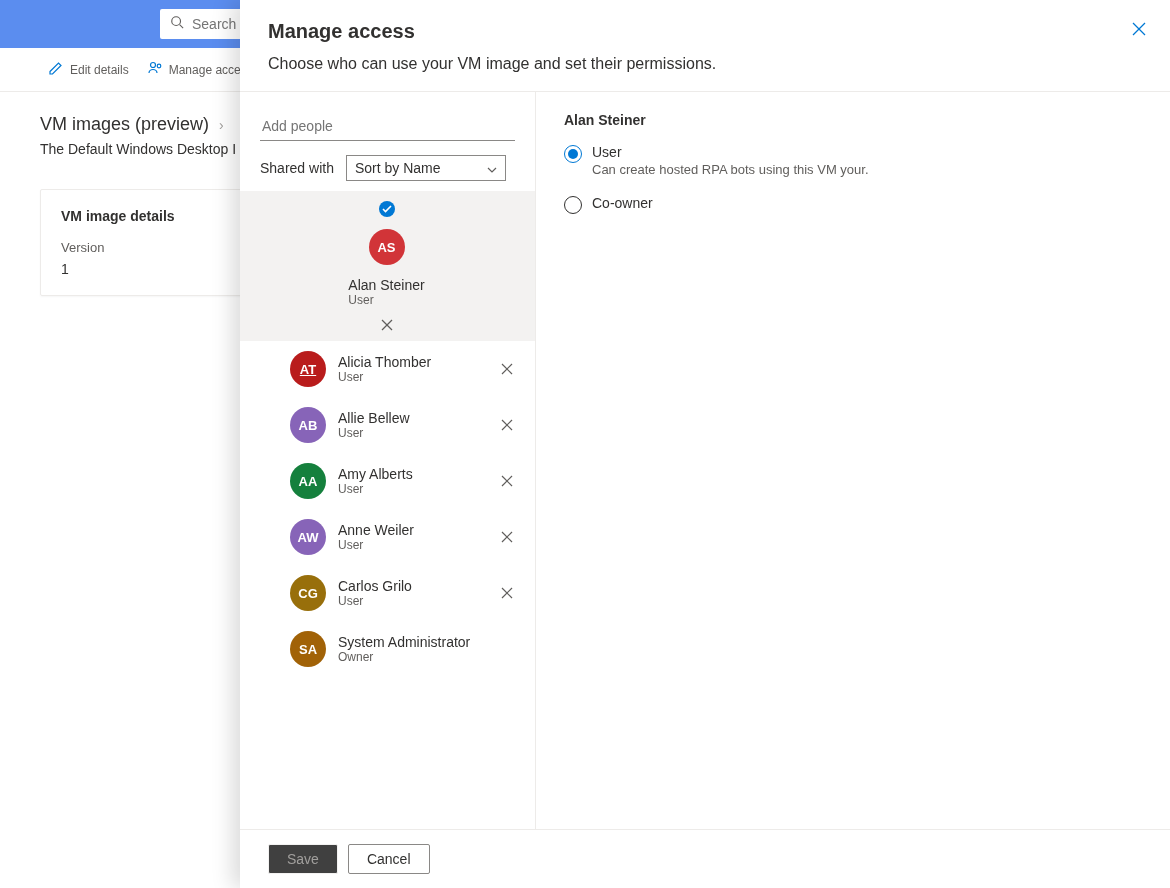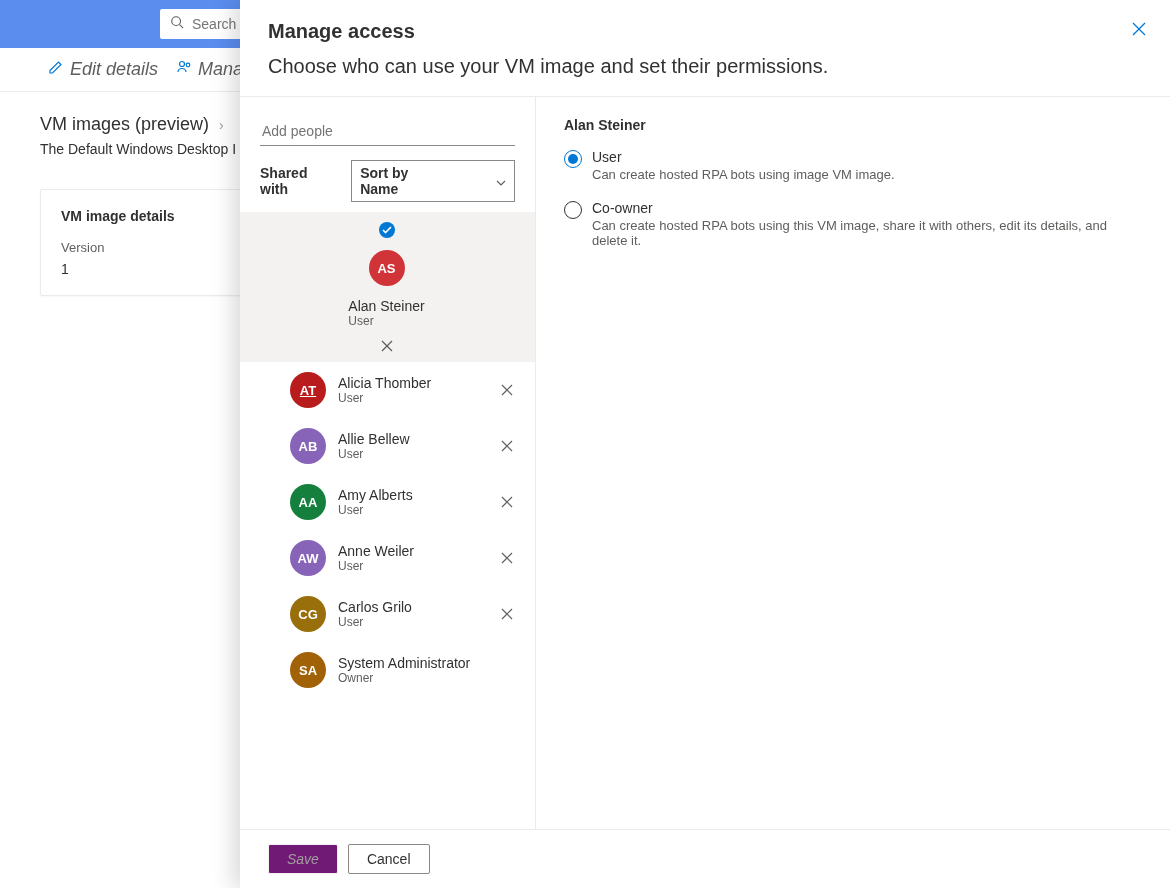--- a/index.html
+++ b/index.html
@@ -6,43 +6,43 @@
 body { width: 1170px; height: 888px; overflow: hidden; background: #fff; position: relative; color: #323130; }
 
 
 .topbar { height: 48px; background: #5b8def; display: flex; align-items: center; padding: 0 160px 0 160px; }
 .searchbox { background: #fff; border-radius: 2px; padding: 6px 10px; display: flex; align-items: center; gap: 8px; width: 260px; }
 .searchbox input { border: none; outline: none; width: 100%; font-size: 14px; }
 .search-icon { color: #605e5c; }
 
 
 .toolbar { height: 44px; display: flex; align-items: center; padding: 0 48px; gap: 18px; background: #fff; border-bottom: 1px solid #edebe9; }
-.toolbar-item { display: flex; align-items: center; gap: 6px; color: #605e5c; font-size: 18px; cursor: pointer; font-style: italic; }
+.toolbar-item { display: flex; align-items: center; gap: 6px; color: #605e5c; font-size: 12px; cursor: pointer; }
 .toolbar-item svg { width: 16px; height: 16px; }
 
 
 .page { padding: 22px 40px; }
 .breadcrumb { display: flex; align-items: center; gap: 10px; font-size: 18px; color: #323130; margin-bottom: 6px; }
 .crumb-chevron { color: #a19f9d; font-size: 14px; }
 .page-subtitle { font-size: 14px; color: #323130; margin-bottom: 32px; }
 .card { border: 1px solid #edebe9; border-radius: 2px; padding: 18px 20px; width: 560px; box-shadow: 0 1px 2px rgba(0,0,0,0.04); }
 .card-title { font-weight: 600; font-size: 14px; margin-bottom: 16px; }
 .card-label { font-size: 13px; color: #605e5c; margin-bottom: 6px; }
 .card-value { font-size: 14px; }
 
 
 .panel { position: absolute; top: 0; right: 0; width: 930px; height: 100%; background: #fff; box-shadow: -8px 0 20px rgba(0,0,0,0.14); display: flex; flex-direction: column; }
 .panel-header { padding: 20px 28px 12px; }
 .panel-title { font-size: 20px; font-weight: 600; }
 .panel-close { position: absolute; top: 22px; right: 24px; cursor: pointer; color: #0078d4; }
-.panel-desc { padding: 0 28px 18px; font-size: 20px; color: #323130; }
+.panel-desc { padding: 0 28px 18px; font-size: 16px; color: #323130; }
 .panel-body { flex: 1; display: flex; border-top: 1px solid #edebe9; overflow: hidden; }
 .left-col { width: 296px; border-right: 1px solid #edebe9; display: flex; flex-direction: column; padding-top: 14px; }
 .add-people { margin: 6px 20px 14px; border: none; border-bottom: 1px solid #8a8886; padding: 6px 2px; font-size: 14px; outline: none; width: calc(100% - 40px); }
-.sort-row { display: flex; align-items: center; gap: 12px; padding: 0 20px 10px; font-size: 14px; font-weight: bold; }
+.sort-row { display: flex; align-items: center; gap: 12px; padding: 0 20px 10px; font-size: 14px; }
 .sort-select { border: 1px solid #8a8886; padding: 4px 8px; font-size: 14px; display: flex; align-items: center; gap: 46px; cursor: pointer; min-width: 150px; justify-content: space-between; }
 
 .people-list { flex: 1; overflow-y: auto; }
 .person { display: flex; align-items: center; padding: 10px 18px 10px 16px; gap: 12px; cursor: pointer; }
 .person.selected { background: #f3f2f1; flex-direction: column; }
 .person .check { width: 22px; display: flex; justify-content: center; }
 .check-badge { width: 16px; height: 16px; border-radius: 50%; background: #0078d4; display: flex; align-items: center; justify-content: center; }
 .persona { width: 36px; height: 36px; border-radius: 50%; display: flex; align-items: center; justify-content: center; color: #fff; font-weight: 600; font-size: 13px; flex-shrink: 0; }
 .person-text { flex: 1; }
 .person-name { font-size: 14px; }
@@ -53,21 +53,21 @@
 .rc-heading { font-weight: 600; font-size: 14px; margin-bottom: 16px; }
 .radio-row { display: flex; gap: 10px; margin-bottom: 18px; align-items: flex-start; }
 .radio-circle { width: 18px; height: 18px; border: 1px solid #323130; border-radius: 50%; flex-shrink: 0; margin-top: 1px; position: relative; cursor: pointer; }
 .radio-circle.checked { border-color: #0078d4; }
 .radio-circle.checked::after { content: ""; position: absolute; inset: 3px; background: #0078d4; border-radius: 50%; }
 .radio-label { font-size: 14px; }
 .radio-desc { font-size: 13px; color: #605e5c; margin-top: 2px; }
 
 .panel-footer { border-top: 1px solid #edebe9; padding: 14px 28px; display: flex; gap: 10px; }
 .btn { padding: 6px 18px; font-size: 14px; border-radius: 2px; cursor: pointer; }
-.btn-primary { background: #701a75; color: #a19f9d; border: 1px solid #f3f2f1; font-style: italic; }
+.btn-primary { background: #404040; color: #a19f9d; border: 1px solid #f3f2f1; }
 .btn-default { background: #fff; border: 1px solid #8a8886; color: #323130; }
 </style>
 </head>
 <body>
 
 <div class="topbar">
   <div class="searchbox">
     <span class="search-icon">
       <svg width="14" height="14" viewBox="0 0 16 16" fill="none">
           <circle cx="7" cy="7" r="5" stroke="#605e5c" stroke-width="1.3"></circle>
@@ -242,28 +242,27 @@
         </div>
     </div>
 
     <div class="right-col">
       <div class="rc-heading">Alan Steiner</div>
       <div id="perm-options">
           <div class="radio-row">
             <div class="radio-circle checked"></div>
             <div>
               <div class="radio-label">User</div>
-              <div class="radio-desc">Can create hosted RPA bots using image VM image.</div>
+              <div class="radio-desc">Can create hosted RPA bots using this VM your.</div>
             </div>
           </div>
           <div class="radio-row">
             <div class="radio-circle"></div>
             <div>
               <div class="radio-label">Co-owner</div>
-              <div class="radio-desc">Can create hosted RPA bots using this VM image, share it with others, edit its details, and delete it.</div>
             </div>
           </div>
         </div>
     </div>
   </div>
 
   <div class="panel-footer">
     <button class="btn btn-primary">Save</button>
     <button class="btn btn-default">Cancel</button>
   </div>

